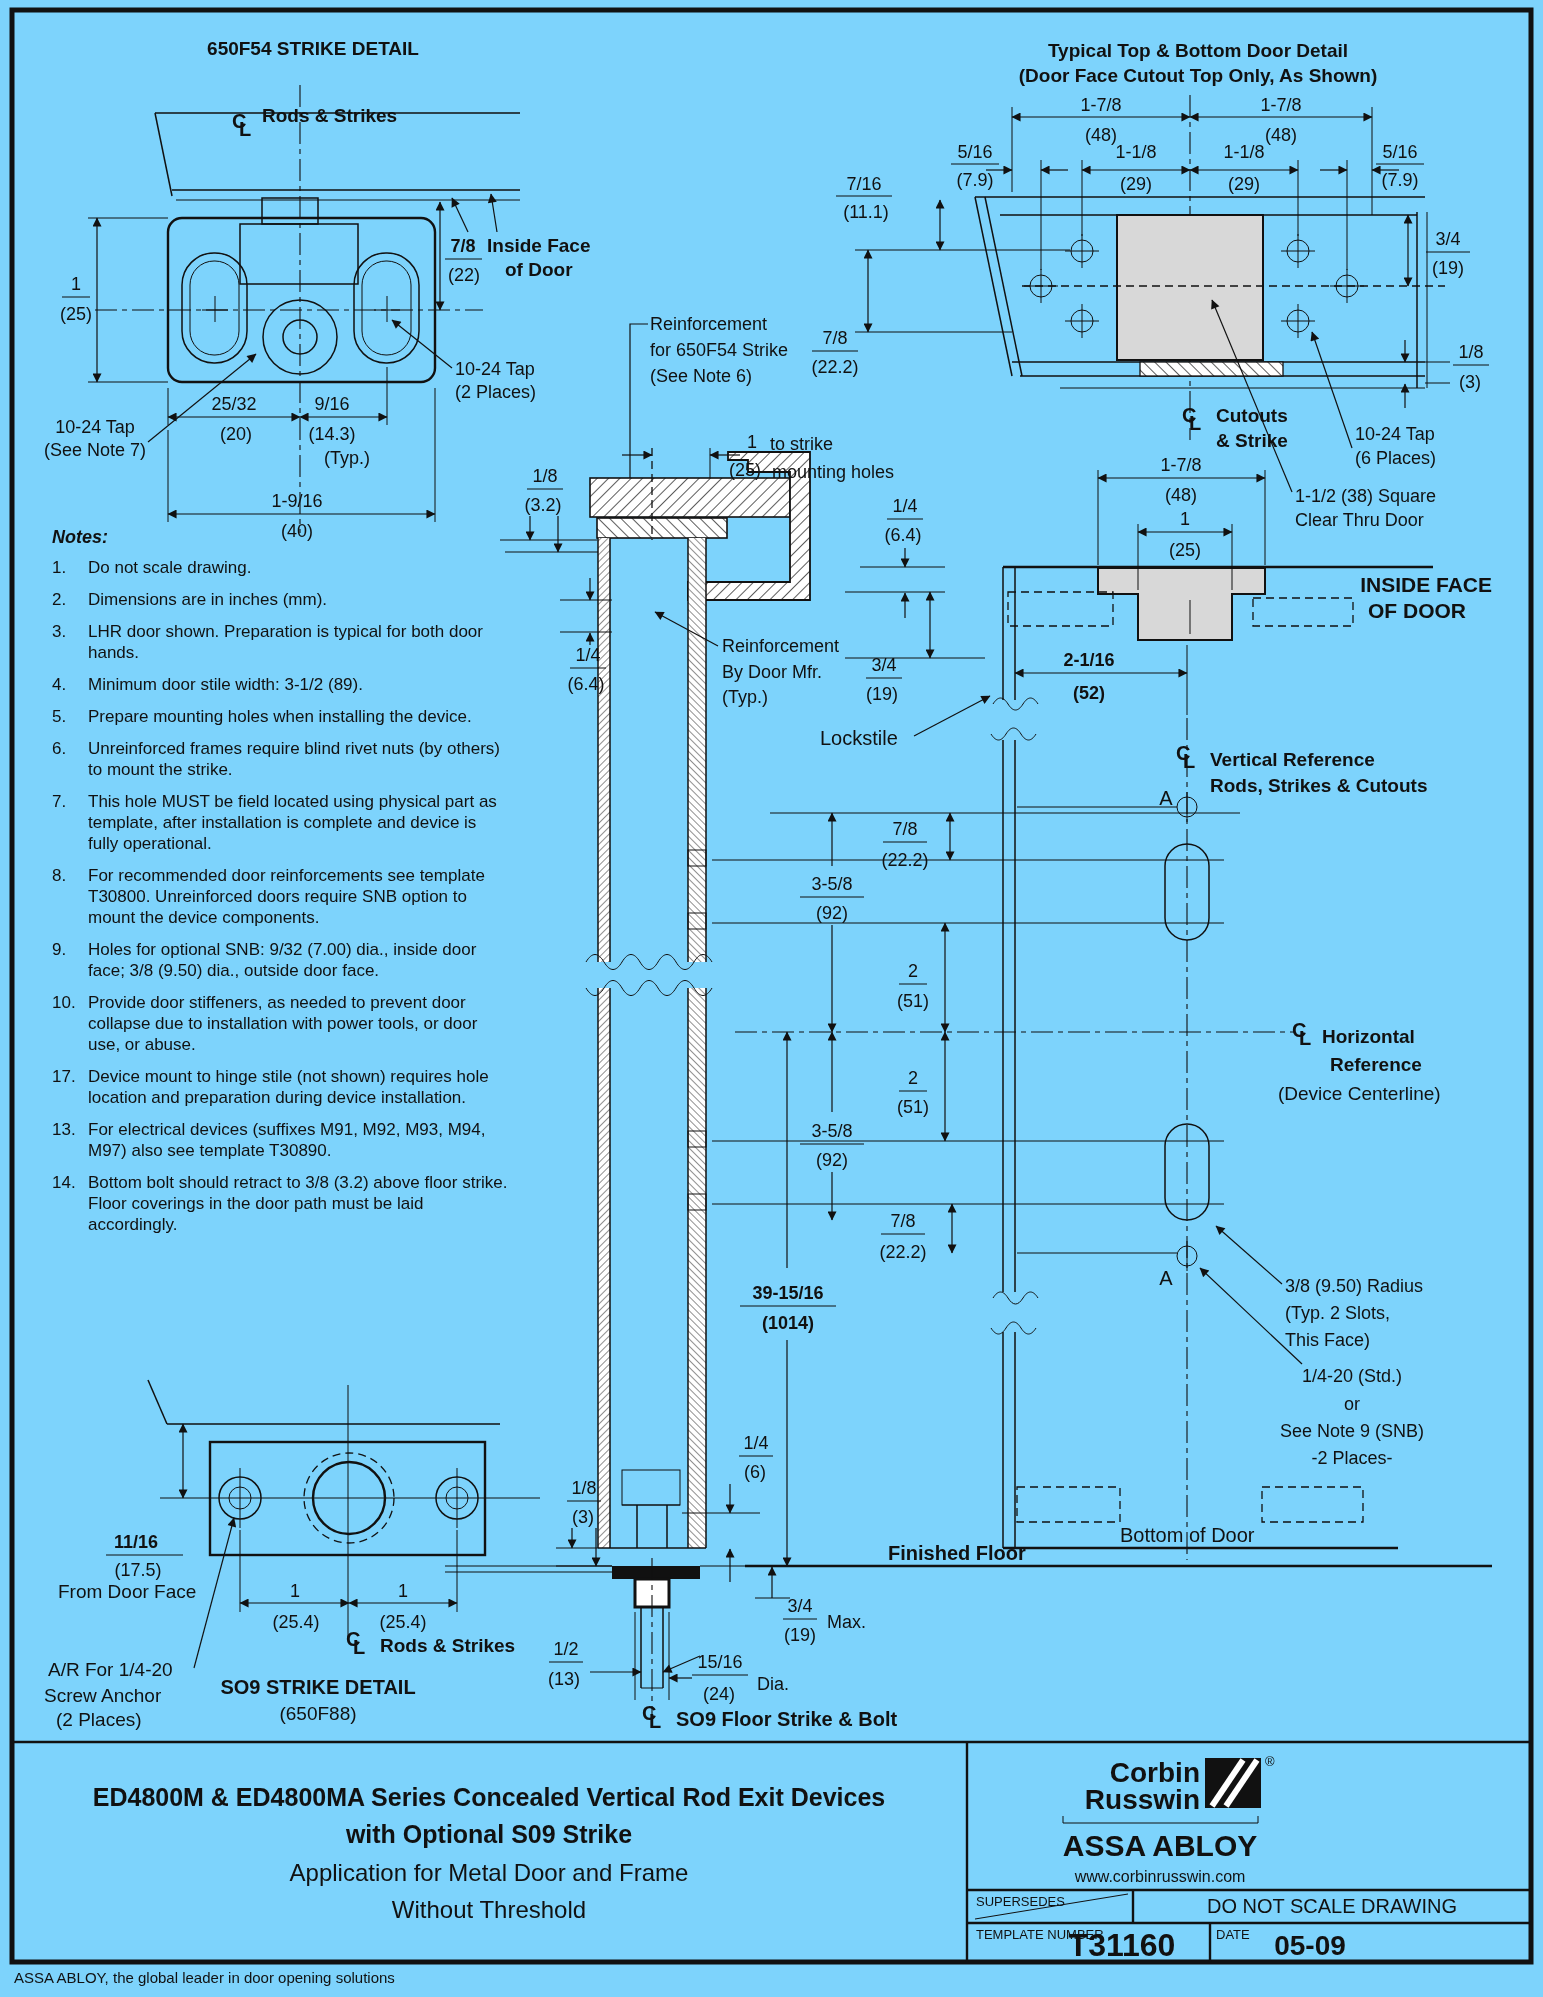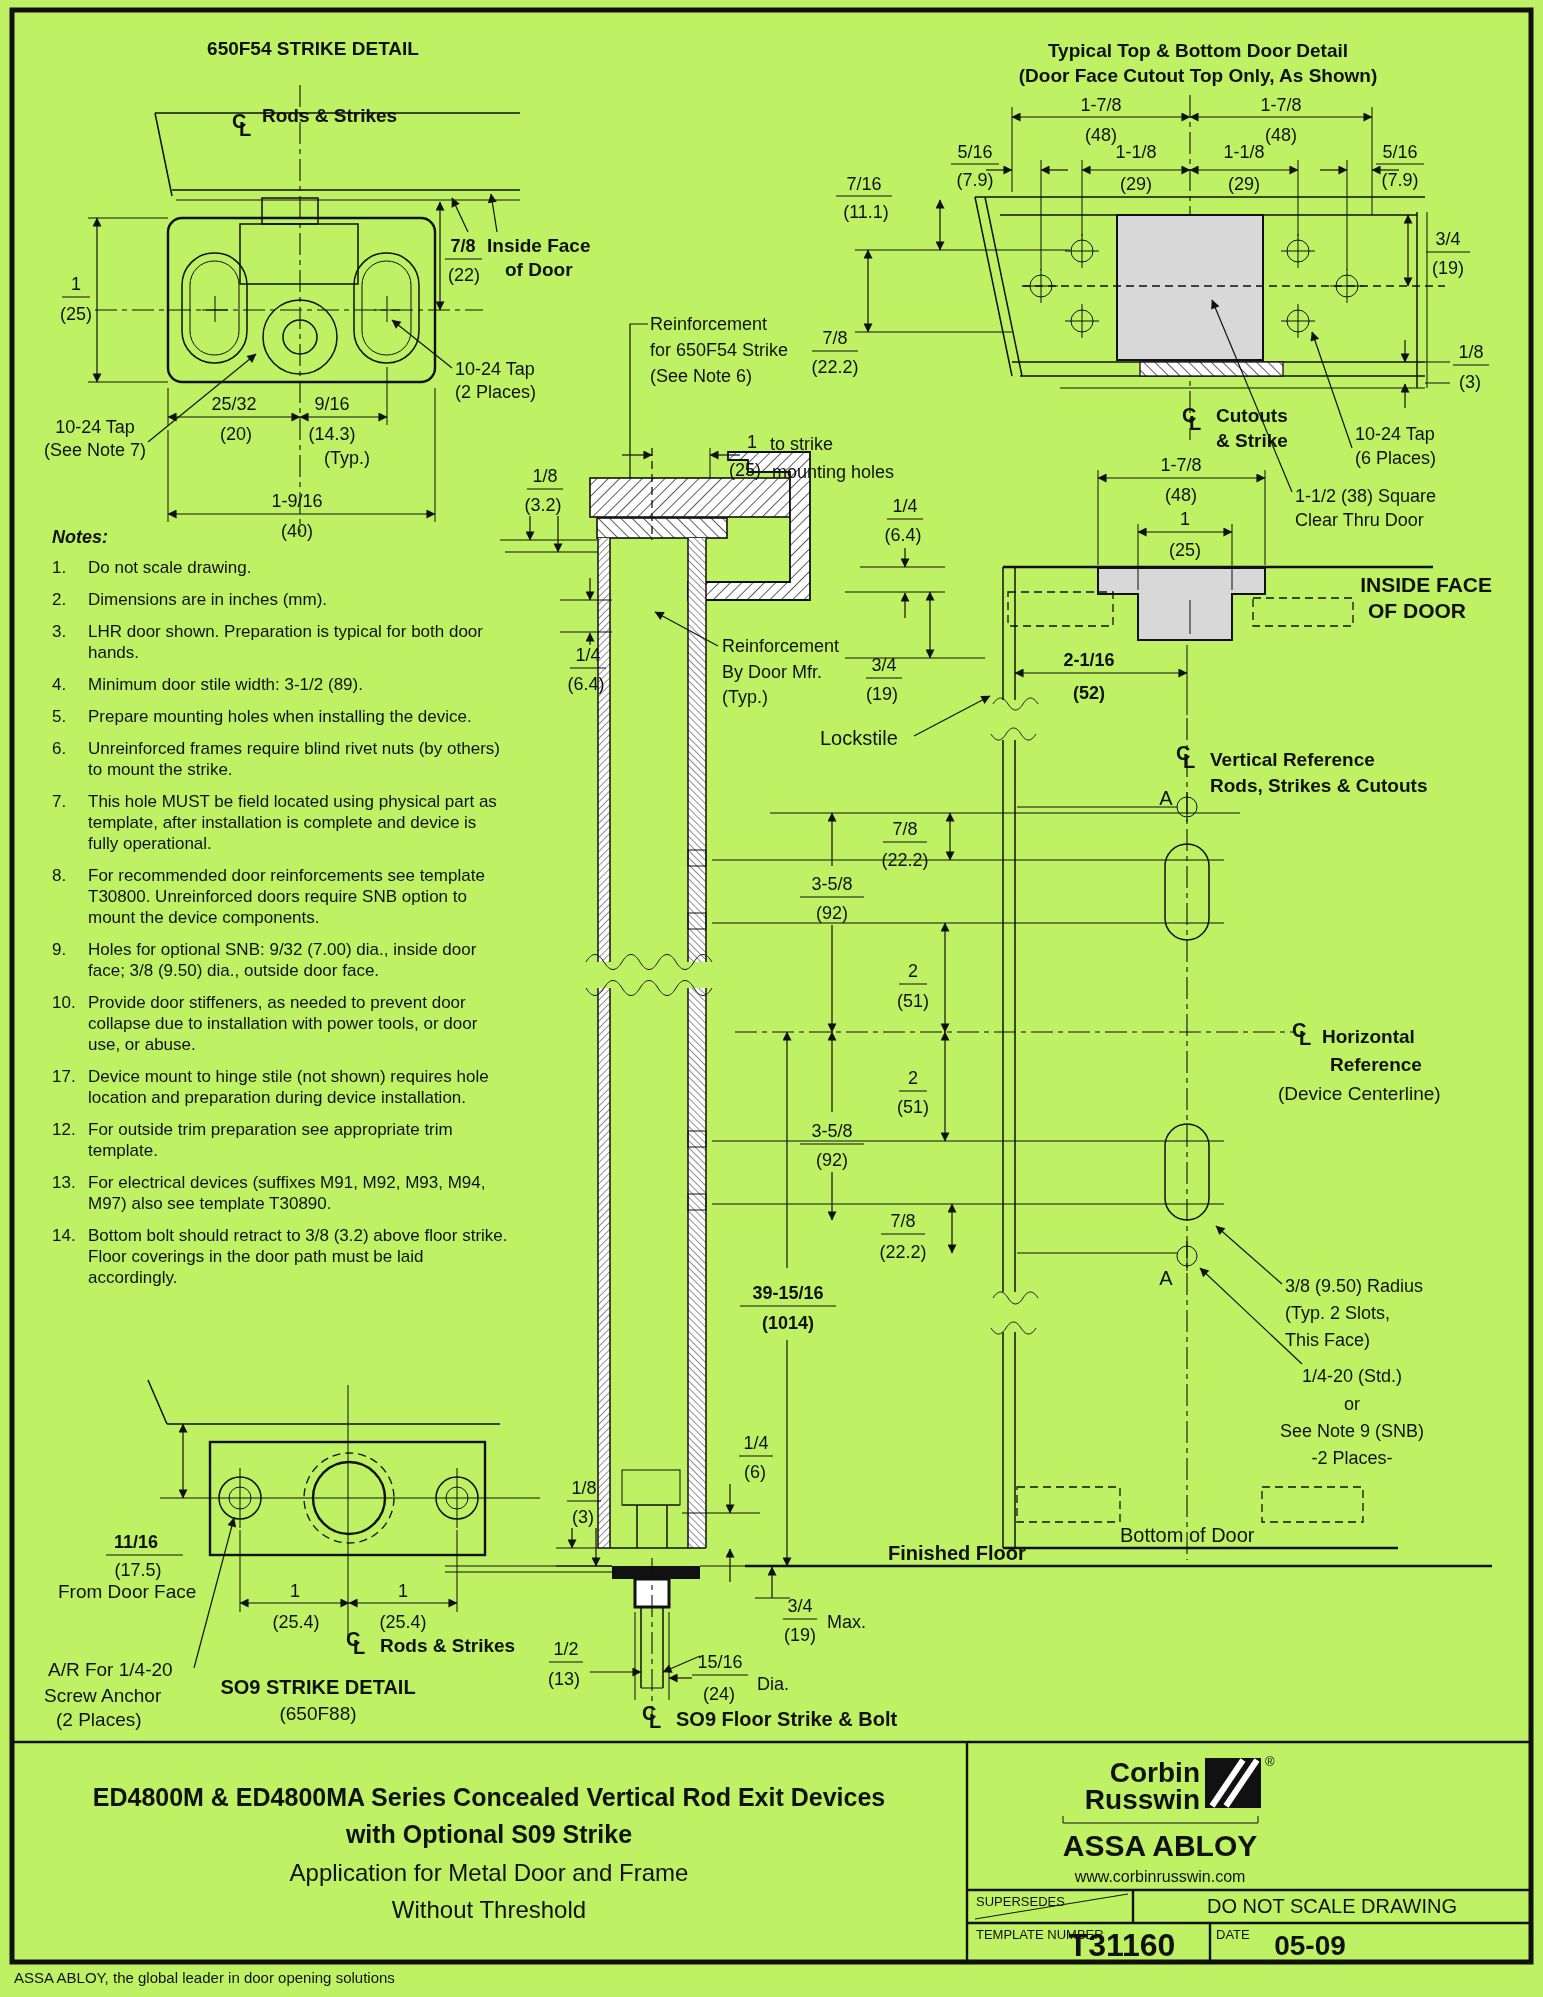--- a/index.html
+++ b/index.html
@@ -1,16 +1,16 @@
 <!DOCTYPE html>
 <html><head>
 <meta charset="utf-8">
 <style>
   html,body{margin:0;padding:0;background:#e8e8e8;}
-  .page{position:relative;width:1543px;height:1997px;background:#bef264;overflow:hidden;
+  .page{position:relative;width:1543px;height:1997px;background:#7dd3fc;overflow:hidden;
         font-family:"Liberation Sans",sans-serif;color:#111;}
   svg{position:absolute;left:0;top:0;}
   svg text{font-family:"Liberation Sans",sans-serif;fill:#111;font-size:18px;}
   .b{font-weight:700}.m{text-anchor:middle}.e{text-anchor:end}
   .f13{font-size:13px}.f15{font-size:15px}.f16{font-size:16px}.f19{font-size:19px}
   .f20{font-size:20px}.f21{font-size:21px}.f24{font-size:24px}.f25{font-size:25px}
   .f28{font-size:28px}.f30{font-size:30px}.f32{font-size:32px}
   .k{stroke:#111;stroke-width:1.5;fill:none}
   .k2{stroke:#111;stroke-width:2.4;fill:none}
   .t{stroke:#111;stroke-width:1;fill:none}
@@ -612,24 +612,20 @@
       </div>
   <div class="nr">
         <span class="nn">10.</span>
         <span class="nt">Provide door stiffeners, as needed to prevent door collapse due to installation with power tools, or door use, or abuse.</span>
       </div>
   <div class="nr">
         <span class="nn">17.</span>
         <span class="nt">Device mount to hinge stile (not shown) requires hole location and preparation during device installation.</span>
       </div>
   <div class="nr">
-        <span class="nn">12.</span>
-        <span class="nt">For outside trim preparation see appropriate trim template.</span>
-      </div>
-  <div class="nr">
         <span class="nn">13.</span>
         <span class="nt">For electrical devices (suffixes M91, M92, M93, M94, M97) also see template T30890.</span>
       </div>
   <div class="nr">
         <span class="nn">14.</span>
         <span class="nt">Bottom bolt should retract to 3/8 (3.2) above floor strike. Floor coverings in the door path must be laid accordingly.</span>
       </div>
 </div>
 
 </div>

